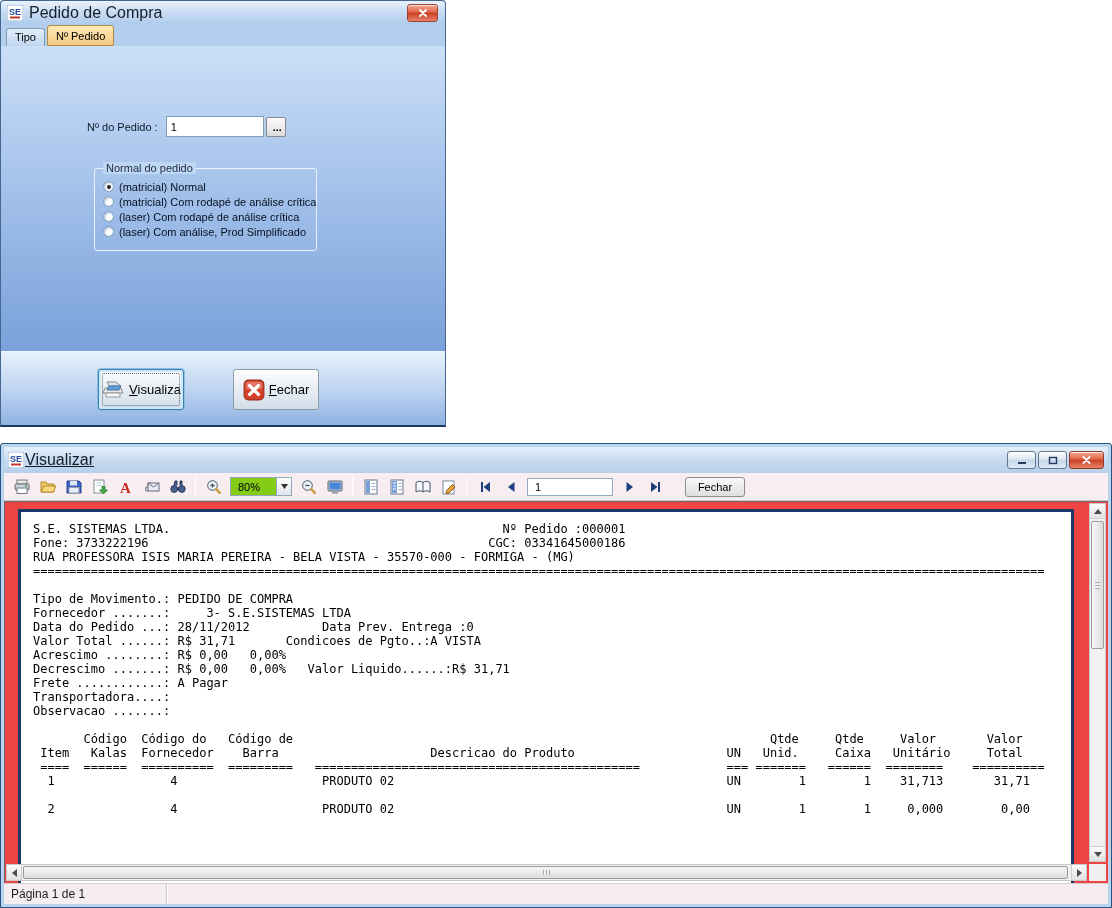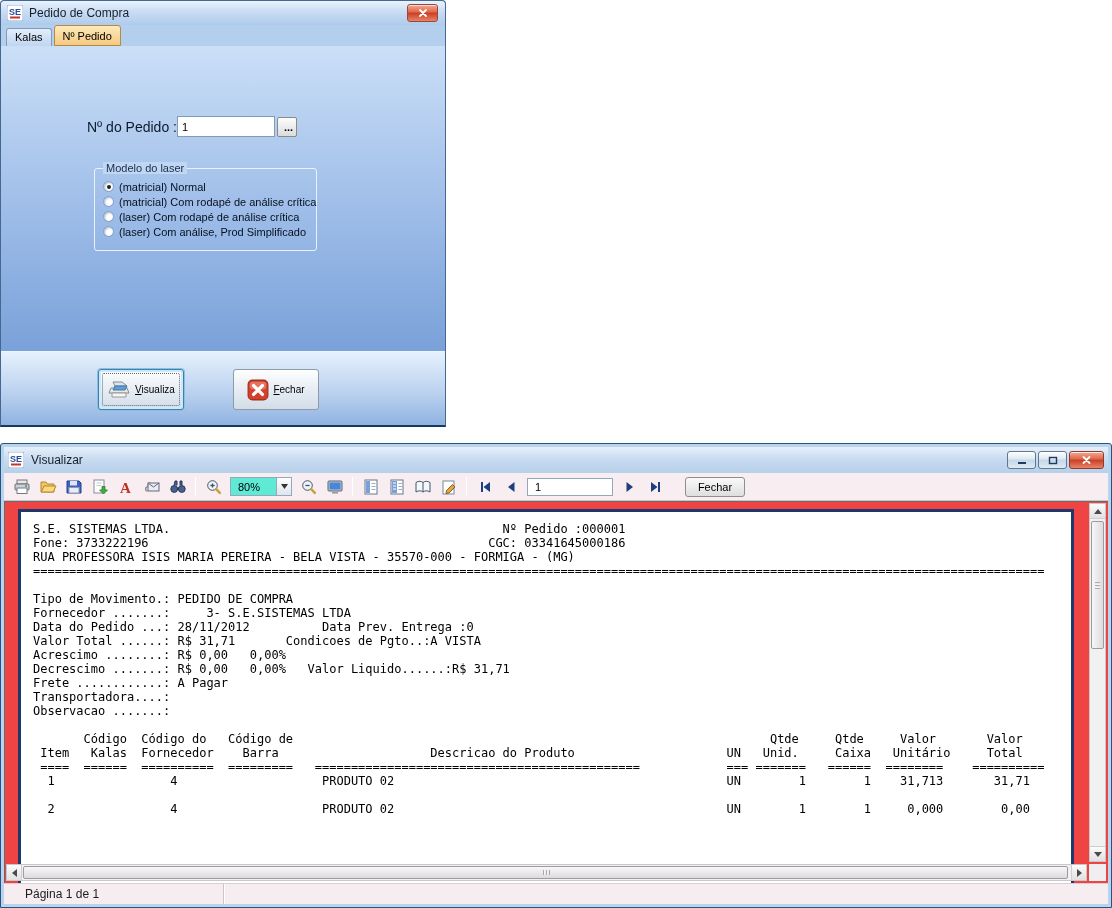--- a/index.html
+++ b/index.html
@@ -14,21 +14,21 @@
   .dlg {
     position:absolute; left:0; top:0; width:446px; height:427px;
     border:1px solid #44688f; border-bottom:2px solid #17395e;
     border-radius:4px 4px 0 0; overflow:hidden; background:#b4cfee;
   }
   .dlg-title {
     height:24px; display:flex; align-items:center; padding:0 6px; position:relative;
     background:linear-gradient(#eaf3fd, #c9dcf3 45%, #aecbec 100%);
     border-radius:4px 4px 0 0;
   }
-  .dlg-title-text { font-size:12px; color:#15202b; margin-left:6px; }
+  .dlg-title-text { font-size:16px; color:#15202b; margin-left:6px; }
   .cap-close-sm {
     position:absolute; right:7px; top:3px; width:31px; height:18px;
     border:1px solid #9d4434; border-radius:3px;
     background:linear-gradient(#f3ab97, #e06448 45%, #c93f22 50%, #e8836b);
     display:flex; align-items:center; justify-content:center;
     box-shadow:inset 0 1px 0 rgba(255,255,255,.6);
   }
   .tabstrip {
     height:21px; background:#b4cfee; display:flex; align-items:flex-end; padding-left:5px;
   }
@@ -41,21 +41,21 @@
   .tab.active {
     height:21px; padding-top:4px;
     background:linear-gradient(#fdeab8, #f5c981);
     border:1px solid #b38b47;
   }
   .dlg-content {
     height:305px; position:relative;
     background:linear-gradient(#cbdff7, #9dbce8 55%, #7aa1d9 100%);
   }
   .field-row { position:absolute; left:86px; top:70px; display:flex; align-items:center; }
-  .field-label { font-size:14px; color:#0c1a2e; margin-right:0; }
+  .field-label { font-size:11px; color:#0c1a2e; margin-right:8px; }
   .txt-input {
     width:98px; height:21px; border:1px solid #7f9db9; background:#fff;
     font-family:"Liberation Sans", sans-serif; font-size:11px; padding:0 4px;
   }
   .browse-btn {
     width:20px; height:20px; margin-left:2px; font-size:11px; font-weight:bold; line-height:10px;
     border:1px solid #8a8a8a; border-radius:2px;
     background:linear-gradient(#fdfdfd, #dcdcdc); cursor:default;
   }
   .groupbox {
@@ -79,21 +79,21 @@
   .radio-label { font-size:11px; color:#06101f; white-space:nowrap; }
   .btn-panel {
     height:74px; position:relative; border-top:1px solid #eef6fe;
     background:linear-gradient(#e6f1fd, #b7cfee 60%, #8fb2e1 100%);
   }
   .big-btn {
     position:absolute; top:17px; width:86px; height:41px;
     display:flex; align-items:center; justify-content:center; gap:4px;
     border:1px solid #8e9aa8; border-radius:3px;
     background:linear-gradient(#fefefe, #e7edf4 50%, #d3dde8);
-    font-size:10px; cursor:default;
+    font-size:13px; cursor:default;
   }
   .big-btn.focused {
     border:1px solid #3c7fb1;
     box-shadow:0 0 0 1px #8cc0e2, inset 0 0 0 2px #cde8f6;
   }
   .big-btn .inner-dotted {
     position:absolute; inset:3px; border:1px dotted #5a6a7a; border-radius:2px; pointer-events:none;
   }
   .btn-label { display:block; }
   .btn-label::first-letter { text-decoration:underline; }
@@ -103,21 +103,21 @@
   
   .win2 {
     position:absolute; left:0; top:443px; width:1112px; height:465px;
     border:1px solid #26537f; background:#b9d4ec; padding:3px;
     display:flex; flex-direction:column; border-radius:3px 3px 0 0;
   }
   .w2-title {
     height:26px; display:flex; align-items:center; padding:0 4px; position:relative;
     background:linear-gradient(#e6f0fb, #c7daf0 50%, #b6d0ea);
   }
-  .w2-title-text { font-size:12px; color:#15202b; margin-left:7px; }
+  .w2-title-text { font-size:16px; color:#15202b; margin-left:1px;text-decoration:underline; }
   .cap-btns { position:absolute; right:4px; top:4px; display:flex; gap:2px; }
   .cap-btn {
     width:29px; height:18px; border:1px solid #62778f; border-radius:3px;
     background:linear-gradient(#fdfefe, #dde8f2 45%, #c4d6e9 50%, #dfeaf5);
     display:flex; align-items:center; justify-content:center;
     box-shadow:inset 0 1px 0 rgba(255,255,255,.8);
   }
   .cap-btn.close {
     width:35px; border-color:#8d3a28;
     background:linear-gradient(#f3ab97, #e06448 45%, #c93f22 50%, #e8836b);
@@ -126,21 +126,21 @@
     height:28px; background:#f8eef2; border-bottom:1px solid #cfc3c8;
     display:flex; align-items:center; padding:0 5px; gap:1px;
   }
   .tool-btn {
     width:25px; height:23px; display:flex; align-items:center; justify-content:center;
     border:1px solid transparent; border-radius:2px; background:transparent; padding:0;
   }
   .tb-sep { width:1px; height:19px; background:#b9b0b5; border-right:1px solid #fff; margin:0 4px; flex:none; }
   .combo { display:flex; margin:0 3px; }
   .combo-text {
-    width:47px; height:19px; background:#5eead4; border:1px solid #93a7bd;
+    width:47px; height:19px; background:#84cc16; border:1px solid #93a7bd;
     font-size:11px; padding:3px 0 0 7px;
   }
   .combo-btn {
     width:15px; height:19px; border:1px solid #93a7bd; border-left:none;
     background:linear-gradient(#fefefe, #dfe5ec); display:flex; align-items:center; justify-content:center;
   }
   .page-input {
     width:86px; height:18px; border:1px solid #93a7bd; background:#fff;
     font-family:"Liberation Sans", sans-serif; font-size:11px; padding:0 0 0 7px; margin:0 3px;
   }
@@ -194,21 +194,21 @@
     background:linear-gradient(#f8f7f8, #dddbdd);
   }
   .h-thumb::after {
     content:""; position:absolute; top:3px; bottom:3px; left:50%; width:7px; margin-left:-3px;
     background:repeating-linear-gradient(90deg, #aaa8aa 0 1px, #f6f5f6 1px 2px, transparent 2px 3px);
   }
   .statusbar {
     height:21px; background:#f6edf1; border-top:1px solid #d9cdd3;
     display:flex; align-items:center; font-size:12px; color:#1c1c1c;
   }
-  .status-panel-1 { width:220px; padding-left:21px; height:100%; display:flex; align-items:center;
+  .status-panel-1 { width:163px; padding-left:7px; height:100%; display:flex; align-items:center;
     border-right:1px solid #cfc4ca; box-shadow:1px 0 0 #fff; }
 </style>
 </head>
 <body>
 
 <div class="dlg">
   <div class="dlg-title">
     <span>
       <svg width="16" height="16" viewBox="0 0 16 16">
         <rect width="16" height="16" rx="2" fill="#fff" stroke="#9ab0cc"></rect>
@@ -218,33 +218,33 @@
     </span>
     <span class="dlg-title-text">Pedido de Compra</span>
     <span class="cap-close-sm">
       <svg width="10" height="10" viewBox="0 0 10 10">
         <path d="M2 2l6 6M8 2l-6 6" stroke="#fff" stroke-width="1.8" stroke-linecap="round"></path>
       </svg>
     </span>
   </div>
 
   <div class="tabstrip">
-    <div class="tab">Kalas</div>
+    <div class="tab">Tipo</div>
     <div class="tab active">Nº Pedido</div>
   </div>
 
   <div class="dlg-content">
     <div class="field-row">
       <span class="field-label">Nº do Pedido :</span>
       <input class="txt-input" value="1" style="">
       <button class="browse-btn">...</button>
     </div>
 
     <div class="groupbox">
-      <span class="groupbox-title">Modelo do laser</span>
+      <span class="groupbox-title">Normal do pedido</span>
       <div class="radio-row checked">
         <span class="radio-circle"></span>
         <span class="radio-label">(matricial) Normal</span>
       </div>
       <div class="radio-row">
         <span class="radio-circle"></span>
         <span class="radio-label">(matricial) Com rodapé de análise crítica</span>
       </div>
       <div class="radio-row">
         <span class="radio-circle"></span>

